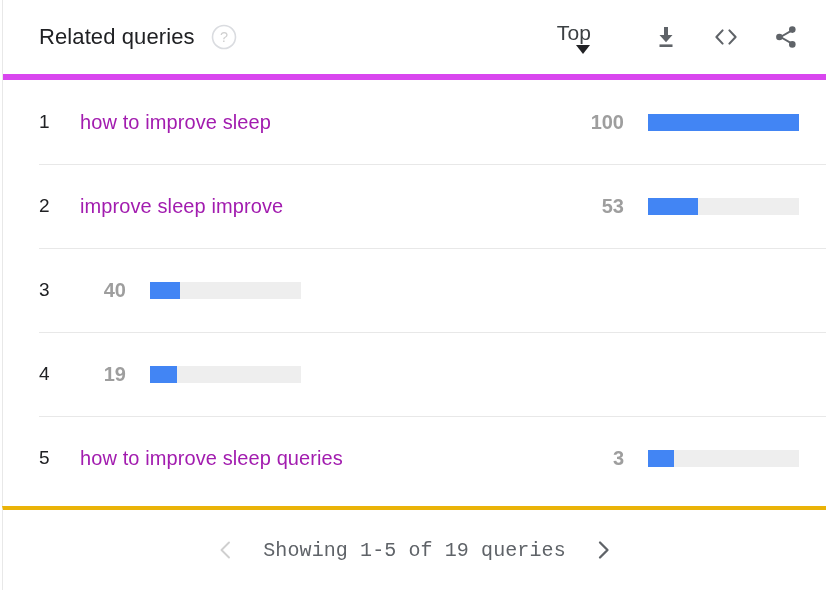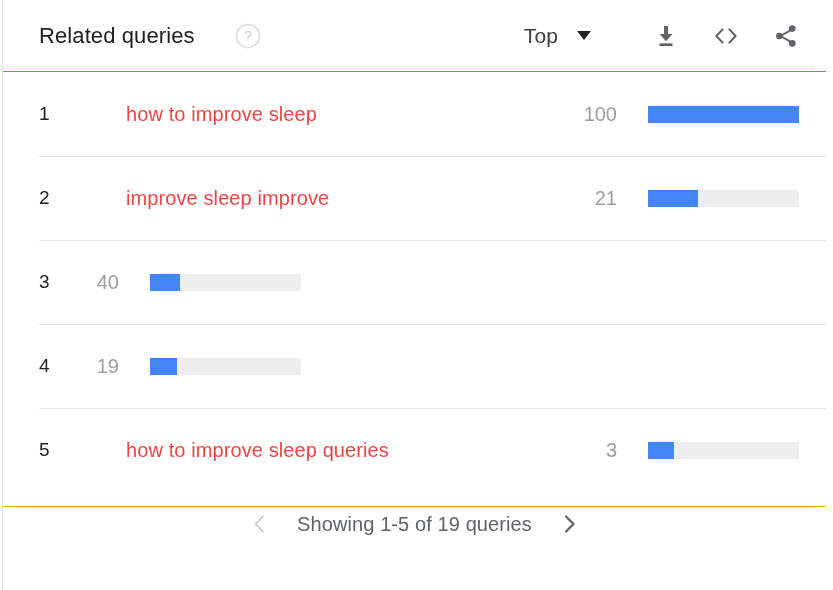--- a/index.html
+++ b/index.html
@@ -24,27 +24,26 @@
     top: 0;
     width: 824px;
     height: 506px;
     background: #ffffff;
     border-left: 1px solid #e8e8e8;
     box-sizing: border-box;
   }
   
   .card-header {
     position: relative;
-    height: 72px;
+    height: 80px;
     display: flex;
     align-items: center;
     padding: 0 0 0 36px;
     box-sizing: border-box;
-    border-bottom: 1px solid #d946ef;
-    gap: 24px;
+    border-bottom: 6px solid #d946ef;
   }
   .title {
     font-size: 22px;
     color: #202124;
     letter-spacing: 0.1px;
     white-space: nowrap;
   }
   .help-icon {
     margin-left: 16px;
     width: 26px;
@@ -59,20 +58,21 @@
     margin-left: auto;
     display: flex;
     align-items: center;
     padding-right: 25px;
   }
   .select-wrap {
     display: flex;
     align-items: center;
     cursor: pointer;
     margin-right: 30px;
+    flex-direction: column;
   }
   .select-label {
     font-size: 21px;
     color: #3c4043;
     letter-spacing: 0.1px;
   }
   .caret {
     margin-left: 19px;
     width: 0;
     height: 0;
@@ -114,35 +114,35 @@
   }
   .rank {
     width: 41px;
     flex: 0 0 41px;
     font-size: 19px;
     color: #202124;
   }
   .query {
     flex: 1 1 auto;
     font-size: 20px;
-    color: #ef4444;
+    color: #a21caf;
     letter-spacing: 0.1px;
     white-space: nowrap;
     overflow: hidden;
     text-overflow: ellipsis;
-    margin-left: 46px;
   }
   .value {
     flex: 0 0 auto;
     width: 70px;
     text-align: right;
     font-size: 20px;
     color: #9e9e9e;
-    padding-right: 31px;
-    box-sizing: border-box;
+    padding-right: 24px;
+    box-sizing: border-box;
+    font-weight: bold;
   }
   .bar-track {
     flex: 0 0 151px;
     width: 151px;
     height: 17px;
     background: #eeeeee;
     margin-right: 27px;
     position: relative;
     overflow: hidden;
   }
@@ -155,25 +155,26 @@
   }
 
   
   .footer {
     position: absolute;
     left: 2px;
     top: 506px;
     width: 824px;
     height: 84px;
     display: flex;
-    align-items: flex-start;
+    align-items: center;
     justify-content: center;
     box-sizing: border-box;
     border-left: 1px solid #e8e8e8;
-    border-top: 1px solid #eab308;
+    border-top: 4px solid #eab308;
+    font-family: Liberation Mono, monospace;
   }
   .pager {
     display: flex;
     align-items: center;
   }
   .pg-btn {
     width: 34px;
     height: 34px;
     display: flex;
     align-items: center;
@@ -246,21 +247,21 @@
         <span class="query">how to improve sleep</span>
         <span class="value">100</span>
         <span class="bar-track">
           <span class="bar-fill" style="width: 100%;"></span>
         </span>
       </div>
 
       <div class="row">
         <span class="rank">2</span>
         <span class="query">improve sleep improve</span>
-        <span class="value">21</span>
+        <span class="value">53</span>
         <span class="bar-track">
           <span class="bar-fill" style="width: 33%;"></span>
         </span>
       </div>
 
       <div class="row">
         <span class="rank">3</span>
         <span class="value">40</span>
         <span class="bar-track">
           <span class="bar-fill" style="width: 20%;"></span>

